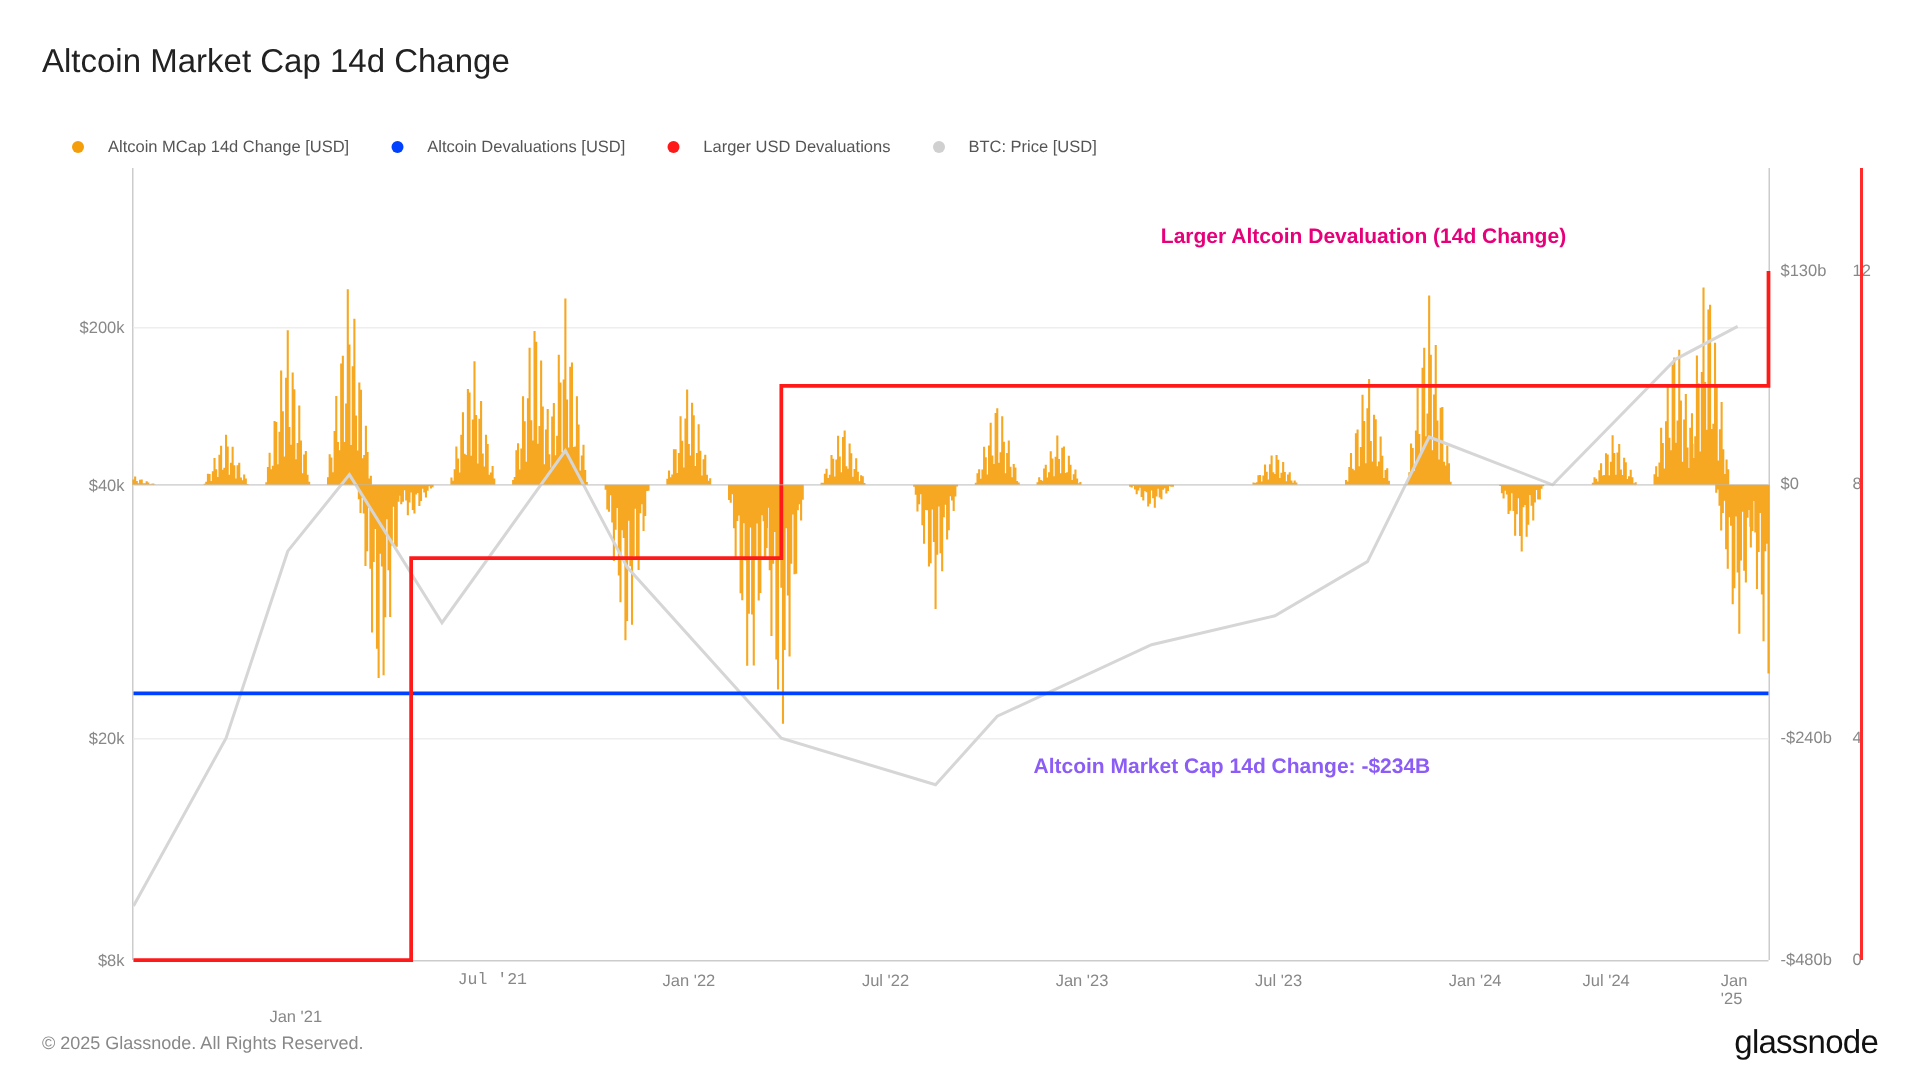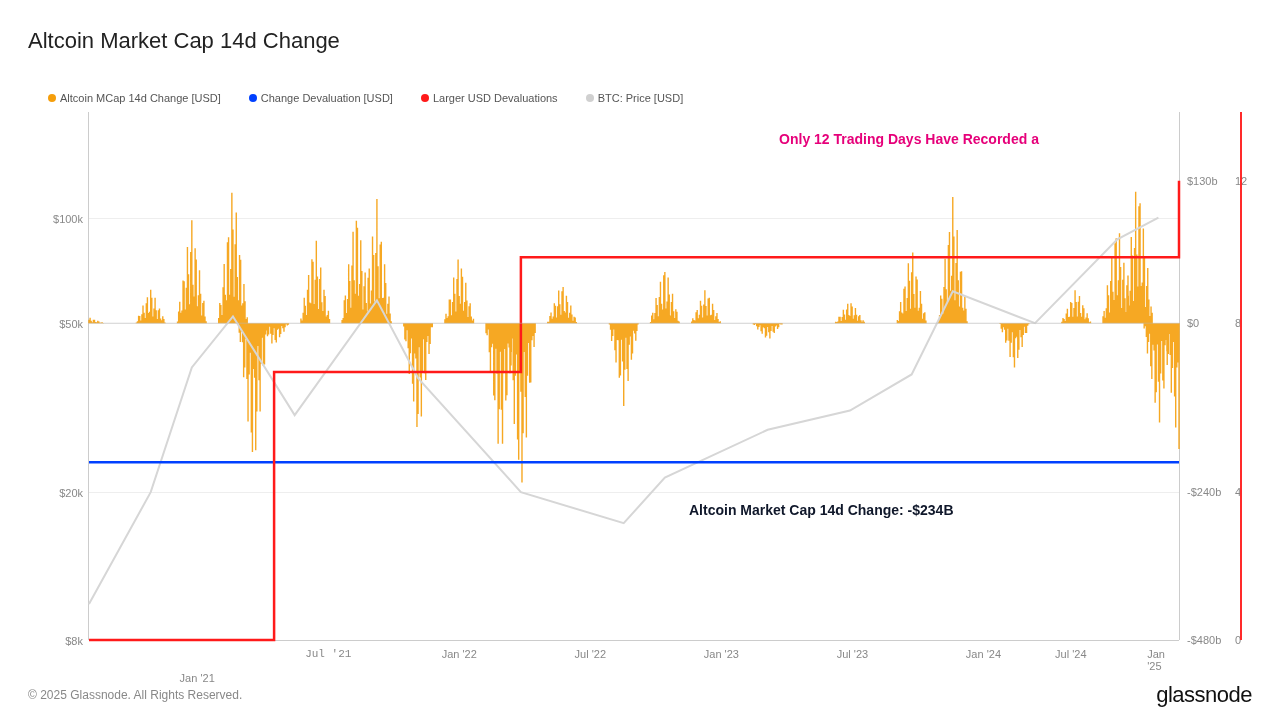--- a/index.html
+++ b/index.html
@@ -22,21 +22,21 @@
   .legend {
     position: absolute;
     left: 48px;
     top: 92px;
     display: flex;
     gap: 28px;
     font-size: 11px;
     color: #555;
     align-items: center;
   }
-  .legend-item { display: flex; align-items: center; gap: 4px; }
+  .legend-item { display: flex; align-items: center; gap: 16px; }
   .dot { width: 8px; height: 8px; border-radius: 50%; }
   .plot {
     position: absolute;
     left: 88px;
     top: 112px;
     width: 1092px;
     height: 528px;
     border: 1px solid #ccc;
     border-top: none;
     border-bottom: none;
@@ -85,21 +85,21 @@
   .annot-red {
     position: absolute;
     color: #e6007a;
     font-weight: 700;
     font-size: 14px;
     text-align: center;
     line-height: 1.3;
   }
   .annot-blue {
     position: absolute;
-    color: #0f172a;
+    color: #8b5cf6;
     font-weight: 700;
     font-size: 14px;
   }
   .footer-left {
     position: absolute;
     left: 28px;
     bottom: 18px;
     font-size: 12px;
     color: #888;
   }
@@ -132,39 +132,39 @@
 
 <div class="title">Altcoin Market Cap 14d Change</div>
 
 <div class="legend">
   <div class="legend-item">
     <span class="dot" style="background:#f59e0b"></span>
     <span>Altcoin MCap 14d Change [USD]</span>
   </div>
   <div class="legend-item">
     <span class="dot" style="background:#0040ff"></span>
-    <span>Change Devaluation [USD]</span>
+    <span>Altcoin Devaluations [USD]</span>
   </div>
   <div class="legend-item">
     <span class="dot" style="background:#ff1a1a"></span>
     <span>Larger USD Devaluations</span>
   </div>
   <div class="legend-item">
     <span class="dot" style="background:#d0d0d0"></span>
     <span>BTC: Price [USD]</span>
   </div>
 </div>
 
 <div class="plot" id="plot">
 
   <div class="grid-h" style="top:20%">
-      <span class="ylab-left">$100k</span>
+      <span class="ylab-left">$200k</span>
     </div>
   <div class="grid-h" style="top:40%">
-      <span class="ylab-left">$50k</span>
+      <span class="ylab-left">$40k</span>
     </div>
   <div class="grid-h" style="top:72%">
       <span class="ylab-left">$20k</span>
     </div>
   <div class="grid-h" style="top:100%;border-color:#ccc">
       <span class="ylab-left">$8k</span>
     </div>
 
   <span class="ylab-r1" style="top:13%">$130b</span>
   <span class="ylab-r1" style="top:40%">$0</span>
@@ -178,21 +178,22 @@
 
   <svg class="layer" id="svg-layer" viewBox="0 0 1092 528" preserveAspectRatio="none">
       <path d="M0,211.20000000000002 L0,207.63600000000002 M1.1,211.20000000000002 L1.1,205.7026755239103 M2.2,211.20000000000002 L2.2,208.6655705643564 M3.3000000000000003,211.20000000000002 L3.3000000000000003,210.12807803837984 M4.4,211.20000000000002 L4.4,207.81570476978192 M5.5,211.20000000000002 L5.5,207.68922511311854 M6.6000000000000005,211.20000000000002 L6.6000000000000005,210.11365843298415 M7.700000000000001,211.20000000000002 L7.700000000000001,210.15234688933762 M8.8,211.20000000000002 L8.8,208.79769922624328 M9.9,211.20000000000002 L9.9,209.59048014222918 M11,211.20000000000002 L11,210.83436584020168 M12.100000000000001,211.20000000000002 L12.100000000000001,210.51214750400027 M13.200000000000001,211.20000000000002 L13.200000000000001,210.3514988670373 M14.3,211.20000000000002 L14.3,210.96386575362342 M15.400000000000002,211.20000000000002 L15.400000000000002,211.20000000000002 M46.41132075471698,211.20000000000002 L46.41132075471698,211.20000000000002 M47.51132075471698,211.20000000000002 L47.51132075471698,210.46458811218832 M48.61132075471698,211.20000000000002 L48.61132075471698,209.21040364972689 M49.71132075471698,211.20000000000002 L49.71132075471698,203.82990527052362 M50.81132075471698,211.20000000000002 L50.81132075471698,203.9176143764637 M51.91132075471698,211.20000000000002 L51.91132075471698,208.5869361152496 M53.01132075471698,211.20000000000002 L53.01132075471698,202.24085578336482 M54.11132075471698,211.20000000000002 L54.11132075471698,193.41253038643217 M55.21132075471698,211.20000000000002 L55.21132075471698,200.79629635166467 M56.31132075471698,211.20000000000002 L56.31132075471698,206.04951064429332 M57.41132075471698,211.20000000000002 L57.41132075471698,191.1947366644839 M58.511320754716984,211.20000000000002 L58.511320754716984,185.23264689652314 M59.61132075471698,211.20000000000002 L59.61132075471698,201.1246312302319 M60.71132075471698,211.20000000000002 L60.71132075471698,199.8713982528848 M61.81132075471698,211.20000000000002 L61.81132075471698,177.81998964057865 M62.91132075471698,211.20000000000002 L62.91132075471698,185.68589582543035 M64.01132075471698,211.20000000000002 L64.01132075471698,204.4988907131734 M65.11132075471698,211.20000000000002 L65.11132075471698,196.43871394785236 M66.21132075471698,211.20000000000002 L66.21132075471698,185.75769004881403 M67.31132075471697,211.20000000000002 L67.31132075471697,198.14187066855231 M68.41132075471698,211.20000000000002 L68.41132075471698,206.95723297530355 M69.51132075471698,211.20000000000002 L69.51132075471698,198.17376219782653 M70.61132075471698,211.20000000000002 L70.61132075471698,196.56851016427072 M71.71132075471698,211.20000000000002 L71.71132075471698,206.40414042123726 M72.81132075471697,211.20000000000002 L72.81132075471697,208.14916405427917 M73.91132075471698,211.20000000000002 L73.91132075471698,204.32176486944425 M75.01132075471698,211.20000000000002 L75.01132075471698,207.01013094243604 M76.11132075471698,211.20000000000002 L76.11132075471698,210.58412793683127 M77.21132075471698,211.20000000000002 L77.21132075471698,211.20000000000002 M87.6188679245283,211.20000000000002 L87.6188679245283,211.20000000000002 M88.71886792452831,211.20000000000002 L88.71886792452831,209.51715420788668 M89.8188679245283,211.20000000000002 L89.8188679245283,199.3803567821756 M90.91886792452831,211.20000000000002 L90.91886792452831,189.78109723663962 M92.01886792452831,211.20000000000002 L92.01886792452831,200.8170029565256 M93.1188679245283,211.20000000000002 L93.1188679245283,198.51577128200867 M94.21886792452831,211.20000000000002 L94.21886792452831,168.62454285016213 M95.3188679245283,211.20000000000002 L95.3188679245283,169.34005244750855 M96.41886792452831,211.20000000000002 L96.41886792452831,197.53209397033174 M97.51886792452831,211.20000000000002 L97.51886792452831,175.87387606106125 M98.6188679245283,211.20000000000002 L98.6188679245283,134.94573714950627 M99.71886792452831,211.20000000000002 L99.71886792452831,162.19210996288695 M100.8188679245283,211.20000000000002 L100.8188679245283,192.33746918755412 M101.91886792452831,211.20000000000002 L101.91886792452831,139.89424952997157 M103.01886792452831,211.20000000000002 L103.01886792452831,108.15916764951926 M104.1188679245283,211.20000000000002 L104.1188679245283,172.67174406906202 M105.21886792452831,211.20000000000002 L105.21886792452831,184.5407928032524 M106.3188679245283,211.20000000000002 L106.3188679245283,136.29899807220443 M107.41886792452831,211.20000000000002 L107.41886792452831,147.5087582102894 M108.51886792452831,211.20000000000002 L108.51886792452831,194.14553245444398 M109.6188679245283,211.20000000000002 L109.6188679245283,183.29642853868842 M110.71886792452831,211.20000000000002 L110.71886792452831,158.33859159016987 M111.8188679245283,211.20000000000002 L111.8188679245283,181.73125362791032 M112.91886792452831,211.20000000000002 L112.91886792452831,203.55941173861808 M114.01886792452831,211.20000000000002 L114.01886792452831,191.0394432848957 M115.1188679245283,211.20000000000002 L115.1188679245283,188.6445900596772 M116.21886792452831,211.20000000000002 L116.21886792452831,204.4643802079625 M117.3188679245283,211.20000000000002 L117.3188679245283,209.2409415062587 M118.41886792452831,211.20000000000002 L118.41886792452831,211.20000000000002 M128.8264150943396,211.20000000000002 L128.8264150943396,211.20000000000002 M129.9264150943396,211.20000000000002 L129.9264150943396,206.09974984828716 M131.02641509433963,211.20000000000002 L131.02641509433963,190.89408449829182 M132.12641509433962,211.20000000000002 L132.12641509433962,192.9681626983306 M133.22641509433961,211.20000000000002 L133.22641509433961,202.90068395746982 M134.3264150943396,211.20000000000002 L134.3264150943396,175.2905251175559 M135.4264150943396,211.20000000000002 L135.4264150943396,151.99013758197916 M136.52641509433963,211.20000000000002 L136.52641509433963,182.71710665932721 M137.62641509433962,211.20000000000002 L137.62641509433962,188.1840664389338 M138.72641509433961,211.20000000000002 L138.72641509433961,130.34867259086187 M139.8264150943396,211.20000000000002 L139.8264150943396,125.18101116205887 M140.9264150943396,211.20000000000002 L140.9264150943396,182.66886858297426 M142.02641509433963,211.20000000000002 L142.02641509433963,156.9173070444073 M143.12641509433962,211.20000000000002 L143.12641509433962,80.75248246085786 M144.22641509433961,211.20000000000002 L144.22641509433961,117.61677266039416 M145.3264150943396,211.20000000000002 L145.3264150943396,184.72050785081137 M146.4264150943396,211.20000000000002 L146.4264150943396,132.18676983651898 M147.52641509433963,211.20000000000002 L147.52641509433963,100.53764554929059 M148.62641509433962,211.20000000000002 L148.62641509433962,165.03007561890144 M149.72641509433961,211.20000000000002 L149.72641509433961,188.30514737749263 M150.8264150943396,211.20000000000002 L150.8264150943396,143.0294856556202 M151.9264150943396,211.20000000000002 L151.9264150943396,147.82120696271457 M153.02641509433963,211.20000000000002 L153.02641509433963,193.56374953985994 M154.12641509433962,211.20000000000002 L154.12641509433962,191.28861607674105 M155.22641509433961,211.20000000000002 L155.22641509433961,171.88691714928794 M156.3264150943396,211.20000000000002 L156.3264150943396,189.3632377737188 M157.4264150943396,211.20000000000002 L157.4264150943396,207.020267540896 M158.52641509433963,211.20000000000002 L158.52641509433963,205.22362159078304 M159.62641509433962,211.20000000000002 L159.62641509433962,211.20000000000002 M149.43018867924528,211.20000000000002 L149.43018867924528,211.20000000000002 M150.53018867924527,211.20000000000002 L150.53018867924527,220.82520279863976 M151.6301886792453,211.20000000000002 L151.6301886792453,230.0690969155324 M152.7301886792453,211.20000000000002 L152.7301886792453,219.86081651985305 M153.83018867924528,211.20000000000002 L153.83018867924528,230.25936032371357 M154.93018867924528,211.20000000000002 L154.93018867924528,265.3426761364112 M156.03018867924527,211.20000000000002 L156.03018867924527,255.52851910149892 M157.1301886792453,211.20000000000002 L157.1301886792453,226.67669983325314 M158.2301886792453,211.20000000000002 L158.2301886792453,267.08396054197357 M159.33018867924528,211.20000000000002 L159.33018867924528,309.5905074957079 M160.43018867924528,211.20000000000002 L160.43018867924528,262.606980025692 M161.53018867924527,211.20000000000002 L161.53018867924527,240.74975109809233 M162.6301886792453,211.20000000000002 L162.6301886792453,320.5245886598158 M163.7301886792453,211.20000000000002 L163.7301886792453,340.02135053118417 M164.83018867924528,211.20000000000002 L164.83018867924528,257.11176904985746 M165.93018867924528,211.20000000000002 L165.93018867924528,265.6559320690249 M167.03018867924527,211.20000000000002 L167.03018867924527,338.21364970873634 M168.1301886792453,211.20000000000002 L168.1301886792453,299.4959160541021 M169.2301886792453,211.20000000000002 L169.2301886792453,234.10405960815174 M170.33018867924528,211.20000000000002 L170.33018867924528,268.1358633016493 M171.43018867924528,211.20000000000002 L171.43018867924528,299.38176828468914 M172.53018867924527,211.20000000000002 L172.53018867924527,251.63676013851403 M173.6301886792453,211.20000000000002 L173.6301886792453,225.79207812711857 M174.7301886792453,211.20000000000002 L174.7301886792453,253.8996894651413 M175.83018867924528,211.20000000000002 L175.83018867924528,252.44263963605812 M176.93018867924528,211.20000000000002 L176.93018867924528,222.43931841539185 M178.03018867924527,211.20000000000002 L178.03018867924527,218.53448956233248 M179.1301886792453,211.20000000000002 L179.1301886792453,221.451872818114 M180.2301886792453,211.20000000000002 L180.2301886792453,211.20000000000002 M170.03396226415092,211.20000000000002 L170.03396226415092,211.20000000000002 M171.1339622641509,211.20000000000002 L171.1339622641509,212.88632527202117 M172.23396226415093,211.20000000000002 L172.23396226415093,212.82502330535556 M173.33396226415093,211.20000000000002 L173.33396226415093,212.40981559909295 M174.43396226415092,211.20000000000002 L174.43396226415092,216.73016828933606 M175.53396226415092,211.20000000000002 L175.53396226415092,218.897173548569 M176.6339622641509,211.20000000000002 L176.6339622641509,214.3184099922019 M177.73396226415093,211.20000000000002 L177.73396226415093,215.5792542396273 M178.83396226415093,211.20000000000002 L178.83396226415093,224.14420174169393 M179.93396226415092,211.20000000000002 L179.93396226415092,222.50775672597567 M181.03396226415092,211.20000000000002 L181.03396226415092,214.77182294009546 M182.1339622641509,211.20000000000002 L182.1339622641509,221.655643949291 M183.23396226415093,211.20000000000002 L183.23396226415093,231.5622407342627 M184.33396226415093,211.20000000000002 L184.33396226415093,223.04558599980098 M185.43396226415092,211.20000000000002 L185.43396226415092,216.34238369360156 M186.53396226415092,211.20000000000002 L186.53396226415092,228.01057267085872 M187.6339622641509,211.20000000000002 L187.6339622641509,230.38123544783232 M188.73396226415093,211.20000000000002 L188.73396226415093,217.73347243443877 M189.83396226415093,211.20000000000002 L189.83396226415093,216.6748125673416 M190.93396226415092,211.20000000000002 L190.93396226415092,225.27546462210856 M192.03396226415092,211.20000000000002 L192.03396226415092,221.98784750792373 M193.1339622641509,211.20000000000002 L193.1339622641509,213.9128026914863 M194.23396226415093,211.20000000000002 L194.23396226415093,216.30375527950937 M195.33396226415093,211.20000000000002 L195.33396226415093,219.6611614003802 M196.43396226415092,211.20000000000002 L196.43396226415092,215.24910775900116 M197.53396226415092,211.20000000000002 L197.53396226415092,212.2376626305843 M198.6339622641509,211.20000000000002 L198.6339622641509,213.5951281867483 M199.73396226415093,211.20000000000002 L199.73396226415093,212.8444858208598 M200.83396226415093,211.20000000000002 L200.83396226415093,211.20000000000002 M211.24150943396228,211.20000000000002 L211.24150943396228,211.20000000000002 M212.34150943396227,211.20000000000002 L212.34150943396227,206.40878390654015 M213.4415094339623,211.20000000000002 L213.4415094339623,208.47943473660234 M214.5415094339623,211.20000000000002 L214.5415094339623,200.7617978477586 M215.64150943396228,211.20000000000002 L215.64150943396228,185.74295686815228 M216.74150943396228,211.20000000000002 L216.74150943396228,193.69126987635423 M217.84150943396227,211.20000000000002 L217.84150943396227,203.0728530476581 M218.9415094339623,211.20000000000002 L218.9415094339623,177.8075178327252 M220.0415094339623,211.20000000000002 L220.0415094339623,162.90116541210273 M221.14150943396228,211.20000000000002 L221.14150943396228,190.54470892448467 M222.24150943396228,211.20000000000002 L222.24150943396228,191.27612219975643 M223.34150943396227,211.20000000000002 L223.34150943396227,147.26032273926012 M224.4415094339623,211.20000000000002 L224.4415094339623,149.6293123785283 M225.5415094339623,211.20000000000002 L225.5415094339623,191.87842870105413 M226.64150943396228,211.20000000000002 L226.64150943396228,167.69836835580975 M227.74150943396228,211.20000000000002 L227.74150943396228,128.85584956286488 M228.84150943396227,211.20000000000002 L228.84150943396227,164.6202890030077 M229.9415094339623,211.20000000000002 L229.9415094339623,197.04602833424946 M231.0415094339623,211.20000000000002 L231.0415094339623,167.1207070238437 M232.14150943396228,211.20000000000002 L232.14150943396228,155.41307585642164 M233.24150943396228,211.20000000000002 L233.24150943396228,190.27263976870935 M234.34150943396227,211.20000000000002 L234.34150943396227,198.96045972980775 M235.4415094339623,211.20000000000002 L235.4415094339623,177.87206424890215 M236.5415094339623,211.20000000000002 L236.5415094339623,183.9936638118591 M237.64150943396228,211.20000000000002 L237.64150943396228,204.5426557728009 M238.74150943396228,211.20000000000002 L238.74150943396228,202.9470049390393 M239.84150943396227,211.20000000000002 L239.84150943396227,198.70418274746862 M240.9415094339623,211.20000000000002 L240.9415094339623,206.9398689419312 M242.0415094339623,211.20000000000002 L242.0415094339623,211.20000000000002 M252.44905660377358,211.20000000000002 L252.44905660377358,211.20000000000002 M253.54905660377358,211.20000000000002 L253.54905660377358,208.04737680330308 M254.6490566037736,211.20000000000002 L254.6490566037736,206.0432374700772 M255.7490566037736,211.20000000000002 L255.7490566037736,188.1665443054645 M256.8490566037736,211.20000000000002 L256.8490566037736,183.4480333744392 M257.9490566037736,211.20000000000002 L257.9490566037736,201.05400197860683 M259.0490566037736,211.20000000000002 L259.0490566037736,186.99619096892388 M260.1490566037736,211.20000000000002 L260.1490566037736,152.21692592404588 M261.24905660377357,211.20000000000002 L261.24905660377357,168.88346325961226 M262.3490566037736,211.20000000000002 L262.3490566037736,195.84918970505873 M263.4490566037736,211.20000000000002 L263.4490566037736,153.54230957187053 M264.5490566037736,211.20000000000002 L264.5490566037736,119.86214415457393 M265.6490566037736,211.20000000000002 L265.6490566037736,168.12734697031834 M266.74905660377357,211.20000000000002 L266.74905660377357,181.73582393630267 M267.8490566037736,211.20000000000002 L267.8490566037736,108.69999682888316 M268.9490566037736,211.20000000000002 L268.9490566037736,115.75743774460219 M270.0490566037736,211.20000000000002 L270.0490566037736,183.82141183795738 M271.1490566037736,211.20000000000002 L271.1490566037736,171.98283733296623 M272.24905660377357,211.20000000000002 L272.24905660377357,128.25398699144012 M273.3490566037736,211.20000000000002 L273.3490566037736,159.06985623748884 M274.4490566037736,211.20000000000002 L274.4490566037736,197.53868065045526 M275.5490566037736,211.20000000000002 L275.5490566037736,174.36195693771018 M276.6490566037736,211.20000000000002 L276.6490566037736,160.6134659450243 M277.74905660377357,211.20000000000002 L277.74905660377357,190.901570789536 M278.8490566037736,211.20000000000002 L278.8490566037736,203.1294525035871 M279.9490566037736,211.20000000000002 L279.9490566037736,190.45423927683697 M281.0490566037736,211.20000000000002 L281.0490566037736,195.8095187032514 M282.1490566037736,211.20000000000002 L282.1490566037736,208.60337013211986 M283.24905660377357,211.20000000000002 L283.24905660377357,211.20000000000002 M273.05283018867925,211.20000000000002 L273.05283018867925,211.20000000000002 M274.1528301886792,211.20000000000002 L274.1528301886792,209.4155386614976 M275.25283018867924,211.20000000000002 L275.25283018867924,199.32757343740445 M276.3528301886792,211.20000000000002 L276.3528301886792,184.93365840603917 M277.45283018867923,211.20000000000002 L277.45283018867923,195.6911611256065 M278.55283018867925,211.20000000000002 L278.55283018867925,199.62478057960104 M279.6528301886792,211.20000000000002 L279.6528301886792,165.6249942157383 M280.75283018867924,211.20000000000002 L280.75283018867924,156.61960986067822 M281.8528301886792,211.20000000000002 L281.8528301886792,191.4838494657042 M282.95283018867923,211.20000000000002 L282.95283018867923,178.46405357626844 M284.05283018867925,211.20000000000002 L284.05283018867925,124.52212697612808 M285.1528301886792,211.20000000000002 L285.1528301886792,143.01446929749505 M286.25283018867924,211.20000000000002 L286.25283018867924,189.54617684339604 M287.3528301886792,211.20000000000002 L287.3528301886792,140.92297836275912 M288.45283018867923,211.20000000000002 L288.45283018867923,86.99098092647975 M289.55283018867925,211.20000000000002 L289.55283018867925,154.2932133428718 M290.6528301886792,211.20000000000002 L290.6528301886792,186.36584238562688 M291.75283018867924,211.20000000000002 L291.75283018867924,132.4524359507455 M292.8528301886792,211.20000000000002 L292.8528301886792,129.64669631874375 M293.95283018867923,211.20000000000002 L293.95283018867923,185.917226641832 M295.05283018867925,211.20000000000002 L295.05283018867925,185.676993432448 M296.1528301886792,211.20000000000002 L296.1528301886792,152.13201497719172 M297.25283018867924,211.20000000000002 L297.25283018867924,170.9713394864508 M298.3528301886792,211.20000000000002 L298.3528301886792,201.68212690848677 M299.45283018867923,211.20000000000002 L299.45283018867923,191.70280654939387 M300.55283018867925,211.20000000000002 L300.55283018867925,184.47006690137275 M301.6528301886792,211.20000000000002 L301.6528301886792,201.40139234281537 M302.75283018867924,211.20000000000002 L302.75283018867924,209.3028690149249 M303.8528301886792,211.20000000000002 L303.8528301886792,211.20000000000002 M314.2603773584906,211.20000000000002 L314.2603773584906,211.20000000000002 M315.36037735849055,211.20000000000002 L315.36037735849055,214.56488622950178 M316.4603773584906,211.20000000000002 L316.4603773584906,227.62378450565507 M317.56037735849054,211.20000000000002 L317.56037735849054,229.24158535008172 M318.66037735849056,211.20000000000002 L318.66037735849056,218.13305603441626 M319.7603773584906,211.20000000000002 L319.7603773584906,236.37178694606564 M320.86037735849055,211.20000000000002 L320.86037735849055,261.98579849685524 M321.9603773584906,211.20000000000002 L321.9603773584906,241.1554359378758 M323.06037735849054,211.20000000000002 L323.06037735849054,226.62257293419282 M324.16037735849056,211.20000000000002 L324.16037735849056,271.66862245358897 M325.2603773584906,211.20000000000002 L325.2603773584906,289.5569636496478 M326.36037735849055,211.20000000000002 L326.36037735849055,241.5264909479538 M327.4603773584906,211.20000000000002 L327.4603773584906,246.58475088712055 M328.56037735849054,211.20000000000002 L328.56037735849054,314.91469476853587 M329.66037735849056,211.20000000000002 L329.66037735849056,302.0638704186883 M330.7603773584906,211.20000000000002 L330.7603773584906,235.17636802492348 M331.86037735849055,211.20000000000002 L331.86037735849055,265.55184821373973 M332.9603773584906,211.20000000000002 L332.9603773584906,304.5170716918794 M334.06037735849054,211.20000000000002 L334.06037735849054,258.99470462655756 M335.16037735849056,211.20000000000002 L335.16037735849056,227.21887642724133 M336.2603773584906,211.20000000000002 L336.2603773584906,261.2539002385837 M337.36037735849055,211.20000000000002 L337.36037735849055,267.91886288173026 M338.4603773584906,211.20000000000002 L338.4603773584906,230.10089694394009 M339.56037735849054,211.20000000000002 L339.56037735849054,224.10204344182085 M340.66037735849056,211.20000000000002 L340.66037735849056,241.91907930479735 M341.7603773584906,211.20000000000002 L341.7603773584906,232.00638424326783 M342.86037735849055,211.20000000000002 L342.86037735849055,215.255800716836 M343.9603773584906,211.20000000000002 L343.9603773584906,215.2368332151654 M345.06037735849054,211.20000000000002 L345.06037735849054,211.20000000000002 M355.46792452830186,211.20000000000002 L355.46792452830186,211.20000000000002 M356.56792452830183,211.20000000000002 L356.56792452830183,207.22940367794212 M357.66792452830185,211.20000000000002 L357.66792452830185,201.7184302447757 M358.7679245283018,211.20000000000002 L358.7679245283018,206.0859811474507 M359.86792452830184,211.20000000000002 L359.86792452830184,204.3325719721915 M360.96792452830186,211.20000000000002 L360.96792452830186,187.4508538168972 M362.06792452830183,211.20000000000002 L362.06792452830183,187.4635101946188 M363.16792452830185,211.20000000000002 L363.16792452830185,203.3064540500718 M364.2679245283018,211.20000000000002 L364.2679245283018,189.9979771197879 M365.36792452830184,211.20000000000002 L365.36792452830184,165.4230576055362 M366.46792452830186,211.20000000000002 L366.46792452830186,181.84025969814797 M367.56792452830183,211.20000000000002 L367.56792452830183,199.60575555732822 M368.66792452830185,211.20000000000002 L368.66792452830185,166.92799940871993 M369.7679245283018,211.20000000000002 L369.7679245283018,147.60147119908768 M370.86792452830184,211.20000000000002 L370.86792452830184,183.94312991367772 M371.96792452830186,211.20000000000002 L371.96792452830186,191.66069909150667 M373.06792452830183,211.20000000000002 L373.06792452830183,156.44777367915069 M374.16792452830185,211.20000000000002 L374.16792452830185,164.80045595534278 M375.2679245283018,211.20000000000002 L375.2679245283018,198.72736518676848 M376.36792452830184,211.20000000000002 L376.36792452830184,189.9836618960179 M377.46792452830186,211.20000000000002 L377.46792452830186,170.86251736995888 M378.56792452830183,211.20000000000002 L378.56792452830183,188.518384434655 M379.66792452830185,211.20000000000002 L379.66792452830185,205.0814387519141 M380.7679245283018,211.20000000000002 L380.7679245283018,194.2304721925531 M381.86792452830184,211.20000000000002 L381.86792452830184,191.1896598655231 M382.96792452830186,211.20000000000002 L382.96792452830186,204.5582979179885 M384.06792452830183,211.20000000000002 L384.06792452830183,208.55233106230165 M385.16792452830185,211.20000000000002 L385.16792452830185,206.8581209261963 M386.2679245283018,211.20000000000002 L386.2679245283018,211.20000000000002 M396.67547169811326,211.20000000000002 L396.67547169811326,211.20000000000002 M397.7754716981132,211.20000000000002 L397.7754716981132,221.36066905641033 M398.87547169811324,211.20000000000002 L398.87547169811324,223.21760087699255 M399.9754716981132,211.20000000000002 L399.9754716981132,217.45429170672816 M401.07547169811323,211.20000000000002 L401.07547169811323,240.19125410551302 M402.17547169811326,211.20000000000002 L402.17547169811326,260.40694513471465 M403.2754716981132,211.20000000000002 L403.2754716981132,235.26002133139406 M404.37547169811324,211.20000000000002 L404.37547169811324,231.6337831527012 M405.4754716981132,211.20000000000002 L405.4754716981132,283.4528649871168 M406.57547169811323,211.20000000000002 L406.57547169811323,288.1263914220326 M407.67547169811326,211.20000000000002 L407.67547169811326,236.79661653849112 M408.7754716981132,211.20000000000002 L408.7754716981132,261.6554734079948 M409.87547169811324,211.20000000000002 L409.87547169811324,331.8262726096487 M410.9754716981132,211.20000000000002 L410.9754716981132,297.2162541142048 M412.07547169811323,211.20000000000002 L412.07547169811323,239.7125584616527 M413.17547169811326,211.20000000000002 L413.17547169811326,297.6810365063643 M414.2754716981132,211.20000000000002 L414.2754716981132,331.71571632852516 M415.37547169811324,211.20000000000002 L415.37547169811324,261.2883110408207 M416.4754716981132,211.20000000000002 L416.4754716981132,236.97475922643872 M417.57547169811323,211.20000000000002 L417.57547169811323,288.38548212700107 M418.67547169811326,211.20000000000002 L418.67547169811326,283.2510043285662 M419.7754716981132,211.20000000000002 L419.7754716981132,231.47778327026893 M420.87547169811324,211.20000000000002 L420.87547169811324,235.44587349838508 M421.9754716981132,211.20000000000002 L421.9754716981132,260.4784635747168 M423.07547169811323,211.20000000000002 L423.07547169811323,240.05260904927655 M424.17547169811326,211.20000000000002 L424.17547169811326,217.43817612096288 M425.2754716981132,211.20000000000002 L425.2754716981132,223.2896919444417 M426.37547169811324,211.20000000000002 L426.37547169811324,221.35675238120336 M427.4754716981132,211.20000000000002 L427.4754716981132,211.20000000000002 M417.2792452830189,211.20000000000002 L417.2792452830189,211.20000000000002 M418.37924528301886,211.20000000000002 L418.37924528301886,222.0196454180775 M419.4792452830189,211.20000000000002 L419.4792452830189,217.77202711878107 M420.57924528301885,211.20000000000002 L420.57924528301885,227.9276352125248 M421.6792452830189,211.20000000000002 L421.6792452830189,261.2777492279967 M422.7792452830189,211.20000000000002 L422.7792452830189,253.4014689566181 M423.87924528301886,211.20000000000002 L423.87924528301886,226.48731153222923 M424.9792452830189,211.20000000000002 L424.9792452830189,268.218062969293 M426.07924528301885,211.20000000000002 L426.07924528301885,311.963348073713 M427.1792452830189,211.20000000000002 L427.1792452830189,263.86039598375396 M428.2792452830189,211.20000000000002 L428.2792452830189,242.5909658144768 M429.37924528301886,211.20000000000002 L429.37924528301886,327.6045036043929 M430.4792452830189,211.20000000000002 L430.4792452830189,347.71527868840013 M431.57924528301885,211.20000000000002 L431.57924528301885,259.6708300886196 M432.6792452830189,211.20000000000002 L432.6792452830189,279.873082404929 M433.7792452830189,211.20000000000002 L433.7792452830189,370.44670731519375 M434.87924528301886,211.20000000000002 L434.87924528301886,321.3653798304289 M435.9792452830189,211.20000000000002 L435.9792452830189,240.09530791539893 M437.07924528301885,211.20000000000002 L437.07924528301885,285.04935679870715 M438.1792452830189,211.20000000000002 L438.1792452830189,325.6118749732668 M439.2792452830189,211.20000000000002 L439.2792452830189,263.852034250943 M440.37924528301886,211.20000000000002 L440.37924528301886,231.03717119026766 M441.4792452830189,211.20000000000002 L441.4792452830189,270.78317381140704 M442.57924528301885,211.20000000000002 L442.57924528301885,270.447118840871 M443.6792452830189,211.20000000000002 L443.6792452830189,228.23319335237136 M444.7792452830189,211.20000000000002 L444.7792452830189,224.08665891849583 M445.87924528301886,211.20000000000002 L445.87924528301886,234.9541565875341 M446.9792452830189,211.20000000000002 L446.9792452830189,221.08614806709878 M448.07924528301885,211.20000000000002 L448.07924528301885,211.20000000000002 M458.48679245283023,211.20000000000002 L458.48679245283023,211.20000000000002 M459.5867924528302,211.20000000000002 L459.5867924528302,209.79708885447104 M460.6867924528302,211.20000000000002 L460.6867924528302,209.77133043564845 M461.7867924528302,211.20000000000002 L461.7867924528302,203.89135672618204 M462.8867924528302,211.20000000000002 L462.8867924528302,200.47567454229673 M463.98679245283023,211.20000000000002 L463.98679245283023,206.71948896032973 M465.0867924528302,211.20000000000002 L465.0867924528302,204.53277155035983 M466.1867924528302,211.20000000000002 L466.1867924528302,191.31471959372914 M467.2867924528302,211.20000000000002 L467.2867924528302,193.7602726209183 M468.3867924528302,211.20000000000002 L468.3867924528302,205.61375201807525 M469.48679245283023,211.20000000000002 L469.48679245283023,194.36710210547187 M470.5867924528302,211.20000000000002 L470.5867924528302,178.54383454483786 M471.6867924528302,211.20000000000002 L471.6867924528302,192.30120259311482 M472.7867924528302,211.20000000000002 L472.7867924528302,202.76787329548787 M473.8867924528302,211.20000000000002 L473.8867924528302,179.26378184349932 M474.98679245283023,211.20000000000002 L474.98679245283023,174.97228593982854 M476.0867924528302,211.20000000000002 L476.0867924528302,198.91284886355237 M477.1867924528302,211.20000000000002 L477.1867924528302,200.5014082882793 M478.2867924528302,211.20000000000002 L478.2867924528302,183.71355599841561 M479.3867924528302,211.20000000000002 L479.3867924528302,190.11923577891687 M480.48679245283023,211.20000000000002 L480.48679245283023,205.8322350340089 M481.5867924528302,211.20000000000002 L481.5867924528302,200.64404969049224 M482.6867924528302,211.20000000000002 L482.6867924528302,193.4181720517988 M483.7867924528302,211.20000000000002 L483.7867924528302,202.44244000117172 M484.8867924528302,211.20000000000002 L484.8867924528302,208.7671262776893 M485.98679245283023,211.20000000000002 L485.98679245283023,204.85512424294322 M487.0867924528302,211.20000000000002 L487.0867924528302,205.46003638353142 M488.1867924528302,211.20000000000002 L488.1867924528302,210.03131951745496 M489.2867924528302,211.20000000000002 L489.2867924528302,211.20000000000002 M520.2981132075472,211.20000000000002 L520.2981132075472,211.20000000000002 M521.3981132075472,211.20000000000002 L521.3981132075472,212.4595418094321 M522.4981132075471,211.20000000000002 L522.4981132075471,217.7741581785505 M523.5981132075472,211.20000000000002 L523.5981132075472,229.01945297991693 M524.6981132075472,211.20000000000002 L524.6981132075472,224.11479544339903 M525.7981132075472,211.20000000000002 L525.7981132075472,217.57292875724377 M526.8981132075472,211.20000000000002 L526.8981132075472,238.13554788795216 M527.9981132075471,211.20000000000002 L527.9981132075471,250.5048981861041 M529.0981132075472,211.20000000000002 L529.0981132075472,228.08180520896082 M530.1981132075472,211.20000000000002 L530.1981132075472,228.18872567800275 M531.2981132075472,211.20000000000002 L531.2981132075472,265.6975484450559 M532.3981132075472,211.20000000000002 L532.3981132075472,263.4986811043833 M533.4981132075471,211.20000000000002 L533.4981132075471,227.65782717897568 M534.5981132075472,211.20000000000002 L534.5981132075472,249.40129642829316 M535.6981132075472,211.20000000000002 L535.6981132075472,294.04756307983416 M536.7981132075472,211.20000000000002 L536.7981132075472,257.77796682078 M537.8981132075472,211.20000000000002 L537.8981132075472,225.6652957440213 M538.9981132075471,211.20000000000002 L538.9981132075471,256.88139485984266 M540.0981132075472,211.20000000000002 L540.0981132075472,268.90817476167524 M541.1981132075472,211.20000000000002 L541.1981132075472,232.85826022554448 M542.2981132075472,211.20000000000002 L542.2981132075472,224.4437151470013 M543.3981132075472,211.20000000000002 L543.3981132075472,247.6933467623713 M544.4981132075471,211.20000000000002 L544.4981132075471,241.4851204424961 M545.5981132075472,211.20000000000002 L545.5981132075472,218.86188980436845 M546.6981132075472,211.20000000000002 L546.6981132075472,221.6160262188496 M547.7981132075472,211.20000000000002 L547.7981132075472,228.72900533728958 M548.8981132075472,211.20000000000002 L548.8981132075472,219.07343956367006 M549.9981132075471,211.20000000000002 L549.9981132075471,212.38895243729456 M551.0981132075472,211.20000000000002 L551.0981132075472,211.20000000000002 M561.5056603773585,211.20000000000002 L561.5056603773585,211.20000000000002 M562.6056603773585,211.20000000000002 L562.6056603773585,209.89145031381364 M563.7056603773584,211.20000000000002 L563.7056603773584,203.48558796795282 M564.8056603773584,211.20000000000002 L564.8056603773584,200.8652342768602 M565.9056603773585,211.20000000000002 L565.9056603773585,207.18997338896523 M567.0056603773585,211.20000000000002 L567.0056603773585,200.97912861081196 M568.1056603773585,211.20000000000002 L568.1056603773585,185.89102046377468 M569.2056603773584,211.20000000000002 L569.2056603773584,192.88602173029253 M570.3056603773584,211.20000000000002 L570.3056603773584,204.35935491767978 M571.4056603773585,211.20000000000002 L571.4056603773585,185.0027672676644 M572.5056603773585,211.20000000000002 L572.5056603773585,169.77731569520614 M573.6056603773585,211.20000000000002 L573.6056603773585,191.73868437122275 M574.7056603773584,211.20000000000002 L574.7056603773584,197.40892064267703 M575.8056603773584,211.20000000000002 L575.8056603773584,163.33309227519385 M576.9056603773585,211.20000000000002 L576.9056603773585,160.10916091786692 M578.0056603773585,211.20000000000002 L578.0056603773585,196.57545374248141 M579.1056603773585,211.20000000000002 L579.1056603773585,189.50166786893854 M580.2056603773584,211.20000000000002 L580.2056603773584,165.4783433327562 M581.3056603773584,211.20000000000002 L581.3056603773584,182.51851184507174 M582.4056603773585,211.20000000000002 L582.4056603773585,203.53356149022247 M583.5056603773585,211.20000000000002 L583.5056603773585,189.92179211245414 M584.6056603773585,211.20000000000002 L584.6056603773585,181.7285326167876 M585.7056603773584,211.20000000000002 L585.7056603773584,199.18361721187225 M586.8056603773584,211.20000000000002 L586.8056603773584,206.0943005154153 M587.9056603773585,211.20000000000002 L587.9056603773585,197.27374344391356 M589.0056603773585,211.20000000000002 L589.0056603773585,199.7126085829807 M590.1056603773585,211.20000000000002 L590.1056603773585,208.6417155733319 M591.2056603773584,211.20000000000002 L591.2056603773584,209.6113202246019 M592.3056603773584,211.20000000000002 L592.3056603773584,211.20000000000002 M602.7132075471699,211.20000000000002 L602.7132075471699,211.20000000000002 M603.8132075471699,211.20000000000002 L603.8132075471699,209.48707795279265 M604.9132075471698,211.20000000000002 L604.9132075471698,206.20713726209016 M606.0132075471698,211.20000000000002 L606.0132075471698,207.92329876556005 M607.1132075471698,211.20000000000002 L607.1132075471698,208.517717245549 M608.2132075471699,211.20000000000002 L608.2132075471699,200.28286880383556 M609.3132075471699,211.20000000000002 L609.3132075471699,197.90854152774122 M610.4132075471698,211.20000000000002 L610.4132075471698,206.34067924766714 M611.5132075471698,211.20000000000002 L611.5132075471698,202.76535352555575 M612.6132075471698,211.20000000000002 L612.6132075471698,188.85677506999244 M613.7132075471699,211.20000000000002 L613.7132075471699,193.65605813184777 M614.8132075471699,211.20000000000002 L614.8132075471699,205.5483093927495 M615.9132075471698,211.20000000000002 L615.9132075471698,192.4600027189847 M617.0132075471698,211.20000000000002 L617.0132075471698,178.2808232432082 M618.1132075471698,211.20000000000002 L618.1132075471698,193.92034968237718 M619.2132075471699,211.20000000000002 L619.2132075471699,203.4239343039215 M620.3132075471699,211.20000000000002 L620.3132075471699,186.47929238735307 M621.4132075471698,211.20000000000002 L621.4132075471698,185.6861021945 M622.5132075471698,211.20000000000002 L622.5132075471698,203.29295803011914 M623.6132075471698,211.20000000000002 L623.6132075471698,202.87268117941537 M624.7132075471699,211.20000000000002 L624.7132075471699,191.84539390069486 M625.8132075471699,211.20000000000002 L625.8132075471699,197.90162812262548 M626.9132075471698,211.20000000000002 L626.9132075471698,207.96249743131273 M628.0132075471698,211.20000000000002 L628.0132075471698,204.15176769113762 M629.1132075471698,211.20000000000002 L629.1132075471698,201.0175018635174 M630.2132075471699,211.20000000000002 L630.2132075471699,207.05150162018688 M631.3132075471699,211.20000000000002 L631.3132075471699,210.10701330287114 M632.4132075471698,211.20000000000002 L632.4132075471698,209.27519944496072 M633.5132075471698,211.20000000000002 L633.5132075471698,211.20000000000002 M664.5245283018868,211.20000000000002 L664.5245283018868,211.20000000000002 M665.6245283018868,211.20000000000002 L665.6245283018868,212.43508621825944 M666.7245283018867,211.20000000000002 L666.7245283018867,212.98764242503535 M667.8245283018867,211.20000000000002 L667.8245283018867,211.97644569237747 M668.9245283018868,211.20000000000002 L668.9245283018868,214.25485714285716 M670.0245283018868,211.20000000000002 L670.0245283018868,217.54306670318044 M671.1245283018868,211.20000000000002 L671.1245283018868,215.0016441534655 M672.2245283018867,211.20000000000002 L672.2245283018867,213.246396472184 M673.3245283018867,211.20000000000002 L673.3245283018867,219.32230855252345 M674.4245283018868,211.20000000000002 L674.4245283018868,221.73232466064445 M675.5245283018868,211.20000000000002 L675.5245283018868,215.27378087630947 M676.6245283018868,211.20000000000002 L676.6245283018868,216.13893609312277 M677.7245283018867,211.20000000000002 L677.7245283018867,225.6138046425404 M678.8245283018867,211.20000000000002 L678.8245283018867,223.75425489061251 M679.9245283018868,211.20000000000002 L679.9245283018868,215.03915867788254 M681.0245283018868,211.20000000000002 L681.0245283018868,220.14208244799667 M682.1245283018868,211.20000000000002 L682.1245283018868,226.47302039332882 M683.2245283018867,211.20000000000002 L683.2245283018867,218.99243013042778 M684.3245283018867,211.20000000000002 L684.3245283018867,213.88930048481268 M685.4245283018868,211.20000000000002 L685.4245283018868,219.7187365376593 M686.5245283018868,211.20000000000002 L686.5245283018868,220.89111907625508 M687.6245283018868,211.20000000000002 L687.6245283018868,214.4587885203316 M688.7245283018867,211.20000000000002 L688.7245283018867,213.55724762009848 M689.8245283018867,211.20000000000002 L689.8245283018867,216.98724328458144 M690.9245283018868,211.20000000000002 L690.9245283018868,215.33237182476103 M692.0245283018868,211.20000000000002 L692.0245283018868,212.10169199210802 M693.1245283018868,211.20000000000002 L693.1245283018868,212.42736868921517 M694.2245283018867,211.20000000000002 L694.2245283018867,212.4655256378414 M695.3245283018867,211.20000000000002 L695.3245283018867,211.20000000000002 M746.9396226415095,211.20000000000002 L746.9396226415095,211.20000000000002 M748.0396226415095,211.20000000000002 L748.0396226415095,209.62622102403174 M749.1396226415094,211.20000000000002 L749.1396226415094,210.0805145811369 M750.2396226415094,211.20000000000002 L750.2396226415094,209.45713819275153 M751.3396226415094,211.20000000000002 L751.3396226415094,204.84190278868167 M752.4396226415095,211.20000000000002 L752.4396226415095,204.6579220065206 M753.5396226415095,211.20000000000002 L753.5396226415095,208.96629690439113 M754.6396226415094,211.20000000000002 L754.6396226415094,204.93763622030102 M755.7396226415094,211.20000000000002 L755.7396226415094,197.63076802603416 M756.8396226415094,211.20000000000002 L756.8396226415094,202.49458044570153 M757.9396226415095,211.20000000000002 L757.9396226415095,207.66436081275296 M759.0396226415095,211.20000000000002 L759.0396226415095,197.55346515962782 M760.1396226415094,211.20000000000002 L760.1396226415094,191.6913468856943 M761.2396226415094,211.20000000000002 L761.2396226415094,202.8871767301446 M762.3396226415094,211.20000000000002 L762.3396226415094,204.08138279331803 M763.4396226415095,211.20000000000002 L763.4396226415095,191.32954295617225 M764.5396226415095,211.20000000000002 L764.5396226415095,194.44052376974415 M765.6396226415094,211.20000000000002 L765.6396226415094,206.6836048700958 M766.7396226415094,211.20000000000002 L766.7396226415094,203.23452874178523 M767.8396226415094,211.20000000000002 L767.8396226415094,196.05183318853312 M768.9396226415095,211.20000000000002 L768.9396226415095,202.650389260095 M770.0396226415095,211.20000000000002 L770.0396226415095,208.81684838571445 M771.1396226415094,211.20000000000002 L771.1396226415094,204.3447550421865 M772.2396226415094,211.20000000000002 L772.2396226415094,202.87948988091802 M773.3396226415094,211.20000000000002 L773.3396226415094,208.28955659739756 M774.4396226415095,211.20000000000002 L774.4396226415095,209.857880650878 M775.5396226415095,211.20000000000002 L775.5396226415095,208.28784306429887 M776.6396226415094,211.20000000000002 L776.6396226415094,209.7236160596812 M777.7396226415094,211.20000000000002 L777.7396226415094,211.20000000000002 M808.7509433962265,211.20000000000002 L808.7509433962265,211.20000000000002 M809.8509433962265,211.20000000000002 L809.8509433962265,207.98231025008855 M810.9509433962264,211.20000000000002 L810.9509433962264,208.92951017998337 M812.0509433962264,211.20000000000002 L812.0509433962264,199.3157082549953 M813.1509433962265,211.20000000000002 L813.1509433962265,189.9376060229167 M814.2509433962265,211.20000000000002 L814.2509433962265,200.49770668585057 M815.3509433962265,211.20000000000002 L815.3509433962265,201.57306406784116 M816.4509433962264,211.20000000000002 L816.4509433962264,176.775802144296 M817.5509433962264,211.20000000000002 L817.5509433962264,174.4006158548339 M818.6509433962265,211.20000000000002 L818.6509433962265,198.88288455043178 M819.7509433962265,211.20000000000002 L819.7509433962265,186.0092757640937 M820.8509433962265,211.20000000000002 L820.8509433962265,151.20649680471658 M821.9509433962264,211.20000000000002 L821.9509433962264,168.63403301809268 M823.0509433962264,211.20000000000002 L823.0509433962264,196.85267315362725 M824.1509433962265,211.20000000000002 L824.1509433962265,160.23859274793074 M825.2509433962265,211.20000000000002 L825.2509433962265,140.60992074232303 M826.3509433962265,211.20000000000002 L826.3509433962265,182.01231423450415 M827.4509433962264,211.20000000000002 L827.4509433962264,195.63636863305507 M828.5509433962264,211.20000000000002 L828.5509433962264,164.45244559768304 M829.6509433962265,211.20000000000002 L829.6509433962265,167.5306332228669 M830.7509433962265,211.20000000000002 L830.7509433962265,198.82752881876468 M831.8509433962265,211.20000000000002 L831.8509433962265,195.6531583261125 M832.9509433962264,211.20000000000002 L832.9509433962264,179.0833192119514 M834.0509433962264,211.20000000000002 L834.0509433962264,191.8433471796834 M835.1509433962265,211.20000000000002 L835.1509433962265,206.71487577861458 M836.2509433962265,211.20000000000002 L836.2509433962265,201.2658357026968 M837.3509433962265,211.20000000000002 L837.3509433962265,200.20585772238653 M838.4509433962264,211.20000000000002 L838.4509433962264,208.45626235683034 M839.5509433962264,211.20000000000002 L839.5509433962264,211.20000000000002 M849.9584905660378,211.20000000000002 L849.9584905660378,211.20000000000002 M851.0584905660378,211.20000000000002 L851.0584905660378,208.82240571524787 M852.1584905660377,211.20000000000002 L852.1584905660377,202.90681079845112 M853.2584905660377,211.20000000000002 L853.2584905660377,183.6053328282584 M854.3584905660377,211.20000000000002 L854.3584905660377,186.69010712534134 M855.4584905660378,211.20000000000002 L855.4584905660378,201.86428161406812 M856.5584905660378,211.20000000000002 L856.5584905660378,174.9856028417379 M857.6584905660377,211.20000000000002 L857.6584905660377,146.64695990375284 M858.7584905660377,211.20000000000002 L858.7584905660377,177.34205545386106 M859.8584905660377,211.20000000000002 L859.8584905660377,190.21305176270158 M860.9584905660378,211.20000000000002 L860.9584905660378,133.08795231373148 M862.0584905660378,211.20000000000002 L862.0584905660378,119.90435764867216 M863.1584905660377,211.20000000000002 L863.1584905660377,178.8668741564099 M864.2584905660377,211.20000000000002 L864.2584905660377,163.74453498289935 M865.3584905660377,211.20000000000002 L865.3584905660377,85.07052585396546 M866.4584905660378,211.20000000000002 L866.4584905660378,124.45952782338291 M867.5584905660378,211.20000000000002 L867.5584905660378,188.21147147492792 M868.6584905660377,211.20000000000002 L868.6584905660377,150.9381843737287 M869.7584905660377,211.20000000000002 L869.7584905660377,118.03071931718787 M870.8584905660377,211.20000000000002 L870.8584905660377,168.31381381532844 M871.9584905660378,211.20000000000002 L871.9584905660378,194.40401294227217 M873.0584905660378,211.20000000000002 L873.0584905660378,159.8326067819869 M874.1584905660377,211.20000000000002 L874.1584905660377,159.2767381471688 M875.2584905660377,211.20000000000002 L875.2584905660377,195.81929696121045 M876.3584905660377,211.20000000000002 L876.3584905660377,198.40886437338204 M877.4584905660378,211.20000000000002 L877.4584905660378,184.96747759287925 M878.5584905660378,211.20000000000002 L878.5584905660378,196.81342570329093 M879.6584905660377,211.20000000000002 L879.6584905660377,209.15345658150804 M880.7584905660377,211.20000000000002 L880.7584905660377,211.20000000000002 M911.7698113207548,211.20000000000002 L911.7698113207548,211.20000000000002 M912.8698113207548,211.20000000000002 L912.8698113207548,212.02656646428233 M913.9698113207547,211.20000000000002 L913.9698113207547,216.80638916204185 M915.0698113207548,211.20000000000002 L915.0698113207548,220.34707814422612 M916.1698113207548,211.20000000000002 L916.1698113207548,215.23619947691057 M917.2698113207548,211.20000000000002 L917.2698113207548,217.64448900225148 M918.3698113207548,211.20000000000002 L918.3698113207548,230.74056149365177 M919.4698113207547,211.20000000000002 L919.4698113207547,228.48871083576825 M920.5698113207548,211.20000000000002 L920.5698113207548,216.83792236508353 M921.6698113207548,211.20000000000002 L921.6698113207548,228.71872716973826 M922.7698113207548,211.20000000000002 L922.7698113207548,245.11606472488046 M923.8698113207548,211.20000000000002 L923.8698113207548,230.75184006697384 M924.9698113207547,211.20000000000002 L924.9698113207547,220.17974038591913 M926.0698113207548,211.20000000000002 L926.0698113207548,245.3597515721131 M927.1698113207548,211.20000000000002 L927.1698113207548,255.61515037729336 M928.2698113207548,211.20000000000002 L928.2698113207548,226.18575788718914 M929.3698113207548,211.20000000000002 L929.3698113207548,224.7405961150753 M930.4698113207547,211.20000000000002 L930.4698113207547,245.89864646130889 M931.5698113207548,211.20000000000002 L931.5698113207548,237.7670195989406 M932.6698113207548,211.20000000000002 L932.6698113207548,218.03027677942532 M933.7698113207548,211.20000000000002 L933.7698113207548,225.16542155088902 M934.8698113207548,211.20000000000002 L934.8698113207548,234.92428329088625 M935.9698113207547,211.20000000000002 L935.9698113207547,223.0734718269001 M937.0698113207548,211.20000000000002 L937.0698113207548,214.69408868569516 M938.1698113207548,211.20000000000002 L938.1698113207548,220.95582112688803 M939.2698113207548,211.20000000000002 L939.2698113207548,221.01190569558028 M940.3698113207548,211.20000000000002 L940.3698113207548,213.83236584418918 M941.4698113207547,211.20000000000002 L941.4698113207547,212.18814381090942 M942.5698113207548,211.20000000000002 L942.5698113207548,211.20000000000002 M973.5811320754717,211.20000000000002 L973.5811320754717,211.20000000000002 M974.6811320754717,211.20000000000002 L974.6811320754717,209.77423037055124 M975.7811320754716,211.20000000000002 L975.7811320754716,206.10943981643433 M976.8811320754717,211.20000000000002 L976.8811320754717,207.09960484622277 M977.9811320754717,211.20000000000002 L977.9811320754717,208.99612127417078 M979.0811320754717,211.20000000000002 L979.0811320754717,201.5015926898892 M980.1811320754717,211.20000000000002 L980.1811320754717,196.8140734141258 M981.2811320754716,211.20000000000002 L981.2811320754716,204.96350358530847 M982.3811320754717,211.20000000000002 L982.3811320754717,204.6302249191901 M983.4811320754717,211.20000000000002 L983.4811320754717,190.0868030668372 M984.5811320754717,211.20000000000002 L984.5811320754717,190.97278592264303 M985.6811320754717,211.20000000000002 L985.6811320754717,204.80553651292522 M986.7811320754716,211.20000000000002 L986.7811320754716,195.88873416147197 M987.8811320754717,211.20000000000002 L987.8811320754717,178.20147053851736 M988.9811320754717,211.20000000000002 L988.9811320754717,189.942184265244 M990.0811320754717,211.20000000000002 L990.0811320754717,204.45519290120203 M991.1811320754717,211.20000000000002 L991.1811320754717,189.64384631926544 M992.2811320754716,211.20000000000002 L992.2811320754716,184.06598395581355 M993.3811320754717,211.20000000000002 L993.3811320754717,201.03536305382096 M994.4811320754717,211.20000000000002 L994.4811320754717,204.72181409509483 M995.5811320754717,211.20000000000002 L995.5811320754717,193.2279132676784 M996.6811320754717,211.20000000000002 L996.6811320754717,196.15168611744022 M997.7811320754716,211.20000000000002 L997.7811320754716,207.31212857928293 M998.8811320754717,211.20000000000002 L998.8811320754717,205.54138700934553 M999.9811320754717,211.20000000000002 L999.9811320754717,201.16460942089546 M1001.0811320754717,211.20000000000002 L1001.0811320754717,206.18929903100602 M1002.1811320754717,211.20000000000002 L1002.1811320754717,210.18157959962653 M1003.2811320754716,211.20000000000002 L1003.2811320754716,209.5529928512241 M1004.3811320754717,211.20000000000002 L1004.3811320754717,211.20000000000002 M1014.7886792452831,211.20000000000002 L1014.7886792452831,211.20000000000002 M1015.8886792452831,211.20000000000002 L1015.8886792452831,204.22476248064658 M1016.988679245283,211.20000000000002 L1016.988679245283,198.8858624757057 M1018.0886792452831,211.20000000000002 L1018.0886792452831,205.8494110249073 M1019.1886792452831,211.20000000000002 L1019.1886792452831,196.28515486484906 M1020.2886792452831,211.20000000000002 L1020.2886792452831,173.19500749055305 M1021.3886792452831,211.20000000000002 L1021.3886792452831,183.25217340180464 M1022.488679245283,211.20000000000002 L1022.488679245283,200.39151254615413 M1023.5886792452831,211.20000000000002 L1023.5886792452831,168.88387874288998 M1024.688679245283,211.20000000000002 L1024.688679245283,144.25569102770595 M1025.788679245283,211.20000000000002 L1025.788679245283,179.80895965306402 M1026.8886792452831,211.20000000000002 L1026.8886792452831,188.11972406192316 M1027.988679245283,211.20000000000002 L1027.988679245283,131.21295419736512 M1029.0886792452832,211.20000000000002 L1029.0886792452832,126.31623109300043 M1030.188679245283,211.20000000000002 L1030.188679245283,183.23915424576373 M1031.288679245283,211.20000000000002 L1031.288679245283,168.2844256830043 M1032.3886792452831,211.20000000000002 L1032.3886792452831,121.23011578177402 M1033.488679245283,211.20000000000002 L1033.488679245283,154.9662700334915 M1034.5886792452832,211.20000000000002 L1034.5886792452832,195.89460988140797 M1035.688679245283,211.20000000000002 L1035.688679245283,167.65065887934134 M1036.788679245283,211.20000000000002 L1036.788679245283,150.65658024571883 M1037.8886792452831,211.20000000000002 L1037.8886792452831,186.30527878949937 M1038.988679245283,211.20000000000002 L1038.988679245283,200.0339621288054 M1040.0886792452832,211.20000000000002 L1040.0886792452832,179.6528678945128 M1041.188679245283,211.20000000000002 L1041.188679245283,183.76600010074836 M1042.288679245283,211.20000000000002 L1042.288679245283,204.39423102941342 M1043.3886792452831,211.20000000000002 L1043.3886792452831,205.39542909859387 M1044.488679245283,211.20000000000002 L1044.488679245283,203.8711006595355 M1045.5886792452832,211.20000000000002 L1045.5886792452832,211.20000000000002 M1035.3924528301886,211.20000000000002 L1035.3924528301886,211.20000000000002 M1036.4924528301888,211.20000000000002 L1036.4924528301888,200.40552612735877 M1037.5924528301887,211.20000000000002 L1037.5924528301887,201.867591843569 M1038.6924528301888,211.20000000000002 L1038.6924528301888,202.3607471808908 M1039.7924528301887,211.20000000000002 L1039.7924528301887,173.12857025072805 M1040.8924528301886,211.20000000000002 L1040.8924528301886,163.47871887230116 M1041.9924528301888,211.20000000000002 L1041.9924528301888,193.40391769467232 M1043.0924528301887,211.20000000000002 L1043.0924528301887,178.7567108845448 M1044.1924528301888,211.20000000000002 L1044.1924528301888,124.93614647109774 M1045.2924528301887,211.20000000000002 L1045.2924528301887,143.43081310873546 M1046.3924528301886,211.20000000000002 L1046.3924528301886,189.00035605698977 M1047.4924528301888,211.20000000000002 L1047.4924528301888,135.94514060132224 M1048.5924528301887,211.20000000000002 L1048.5924528301887,79.67501145706319 M1049.6924528301888,211.20000000000002 L1049.6924528301888,142.5913092686319 M1050.7924528301887,211.20000000000002 L1050.7924528301887,174.47900889132123 M1051.8924528301886,211.20000000000002 L1051.8924528301886,94.3322145928482 M1052.9924528301888,211.20000000000002 L1052.9924528301888,91.15424588536072 M1054.0924528301887,211.20000000000002 L1054.0924528301887,174.06819288931388 M1055.1924528301888,211.20000000000002 L1055.1924528301888,170.5035175611997 M1056.2924528301887,211.20000000000002 L1056.2924528301887,116.5290133168068 M1057.3924528301886,211.20000000000002 L1057.3924528301886,145.89565956076189 M1058.4924528301888,211.20000000000002 L1058.4924528301888,194.9544266816769 M1059.5924528301887,211.20000000000002 L1059.5924528301887,174.10659173349717 M1060.6924528301888,211.20000000000002 L1060.6924528301888,156.0528455488888 M1061.7924528301887,211.20000000000002 L1061.7924528301887,187.52430685373707 M1062.8924528301886,211.20000000000002 L1062.8924528301886,204.0340540709988 M1063.9924528301888,211.20000000000002 L1063.9924528301888,194.38226170198823 M1065.0924528301887,211.20000000000002 L1065.0924528301887,200.81220074071643 M1066.1924528301888,211.20000000000002 L1066.1924528301888,211.20000000000002 M1055.9962264150943,211.20000000000002 L1055.9962264150943,211.20000000000002 M1057.0962264150944,211.20000000000002 L1057.0962264150944,216.51315823655884 M1058.1962264150943,211.20000000000002 L1058.1962264150943,214.2934033080863 M1059.2962264150945,211.20000000000002 L1059.2962264150945,225.10094933483887 M1060.3962264150944,211.20000000000002 L1060.3962264150944,241.6185352833111 M1061.4962264150943,211.20000000000002 L1061.4962264150943,229.96047911773456 M1062.5962264150944,211.20000000000002 L1062.5962264150944,221.84321040615993 M1063.6962264150943,211.20000000000002 L1063.6962264150943,254.15321675413887 M1064.7962264150945,211.20000000000002 L1064.7962264150945,267.1222653814329 M1065.8962264150944,211.20000000000002 L1065.8962264150944,232.87094859271545 M1066.9962264150943,211.20000000000002 L1066.9962264150943,238.54607846523433 M1068.0962264150944,211.20000000000002 L1068.0962264150944,290.76095941847655 M1069.1962264150943,211.20000000000002 L1069.1962264150943,280.1634180232273 M1070.2962264150945,211.20000000000002 L1070.2962264150945,232.4112600325152 M1071.3962264150944,211.20000000000002 L1071.3962264150944,269.69158035181846 M1072.4962264150943,211.20000000000002 L1072.4962264150943,310.4826086520442 M1073.5962264150944,211.20000000000002 L1073.5962264150944,261.59283937980683 M1074.6962264150943,211.20000000000002 L1074.6962264150943,229.08723500213685 M1075.7962264150945,211.20000000000002 L1075.7962264150945,268.4694149112573 M1076.8962264150944,211.20000000000002 L1076.8962264150944,276.39144569607987 M1077.9962264150943,211.20000000000002 L1077.9962264150943,233.2149269965739 M1079.0962264150944,211.20000000000002 L1079.0962264150944,227.9492954967325 M1080.1962264150943,211.20000000000002 L1080.1962264150943,253.06153873703892 M1081.2962264150945,211.20000000000002 L1081.2962264150945,241.97371618592814 M1082.3962264150944,211.20000000000002 L1082.3962264150944,218.32977326821265 M1083.4962264150943,211.20000000000002 L1083.4962264150943,222.39395024082907 M1084.5962264150944,211.20000000000002 L1084.5962264150944,226.4028268880704 M1085.6962264150943,211.20000000000002 L1085.6962264150943,215.85525871052212 M1086.7962264150945,211.20000000000002 L1086.7962264150945,211.20000000000002 M1076.6,211.20000000000002 L1076.6,211.20000000000002 M1077.7,211.20000000000002 L1077.7,214.4256358553733 M1078.8,211.20000000000002 L1078.8,218.10002642298852 M1079.9,211.20000000000002 L1079.9,239.2029675875047 M1081,211.20000000000002 L1081,241.5744938256758 M1082.1,211.20000000000002 L1082.1,221.98936561121556 M1083.2,211.20000000000002 L1083.2,242.99583120503775 M1084.3,211.20000000000002 L1084.3,280.6788015596811 M1085.4,211.20000000000002 L1085.4,255.93584353045787 M1086.5,211.20000000000002 L1086.5,229.94208541987234 M1087.6,211.20000000000002 L1087.6,284.4038290989286 M1088.7,211.20000000000002 L1088.7,315.4816807554098 M1089.8,211.20000000000002 L1089.8,255.4280988488198 M1090.9,211.20000000000002 L1090.9,250.44801615001916 M1092,211.20000000000002 L1092,336.99462975314515 " stroke="#f59e0b" stroke-width="1.4" fill="none" opacity="0.9"></path>
       <path d="M0,491.99664268259374 L61.81132075471698,380.15999999999997 L103.01886792452831,255.44378232686697 L144.22641509433961,204.42155129067274 L206.03773584905662,303.14375549005433 L288.45283018867923,188.38839013766798 L329.66037735849056,266.0544733656206 L432.6792452830189,380.15999999999997 L535.6981132075472,411.19846805350636 L576.9056603773585,365.50186432662076 L679.9245283018868,317.80189116343337 L762.3396226415094,298.55254828638715 L824.1509433962265,262.43562358264 L865.3584905660377,179.33332958955978 L947.7735849056604,211.20000000000002 L1030.188679245283,127.38056451326993 L1071.3962264150944,105.60000000000001" stroke="#d6d6d6" stroke-width="2" fill="none"></path>
       <line x1="0" y1="350.196" x2="1092" y2="350.196" stroke="#0040ff" stroke-width="2.5"></line>
       <path d="M0,528 L164.83018867924528,528 L164.83018867924528,528 L185.43396226415092,528 L185.43396226415092,260.03999999999996 L412.07547169811323,260.03999999999996 L412.07547169811323,260.03999999999996 L432.6792452830189,260.03999999999996 L432.6792452830189,145.2 L1071.3962264150944,145.2 L1071.3962264150944,145.2 L1092,145.2 L1092,68.63999999999999 L1092,68.63999999999999" stroke="#ff1a1a" stroke-width="2.5" fill="none"></path>
       <line x1="0" y1="211.20000000000002" x2="1092" y2="211.20000000000002" stroke="#bbb" stroke-width="0.5"></line>
     </svg>
 
   <div class="annot-red" style="left:610px; top:18px; width:420px;">
-    <span>Only 12 Trading Days Have Recorded a</span><br>
+    <br>
+    <span>Larger Altcoin Devaluation (14d Change)</span>
   </div>
   <div class="annot-blue" style="left:600px; top:390px;">Altcoin Market Cap 14d Change: -$234B</div>
 </div>
 
 <div class="right-axis-bar" style="left:1240px;"></div>
 
 <div class="xlabels" id="xlabels">
     <span class="xlab" style="left: 10%; margin-top: 24px;">Jan '21</span>
     <span class="xlab" style="left: 22%; font-family: Liberation Mono, monospace;">Jul '21</span>
     <span class="xlab" style="left: 34%;">Jan '22</span>

